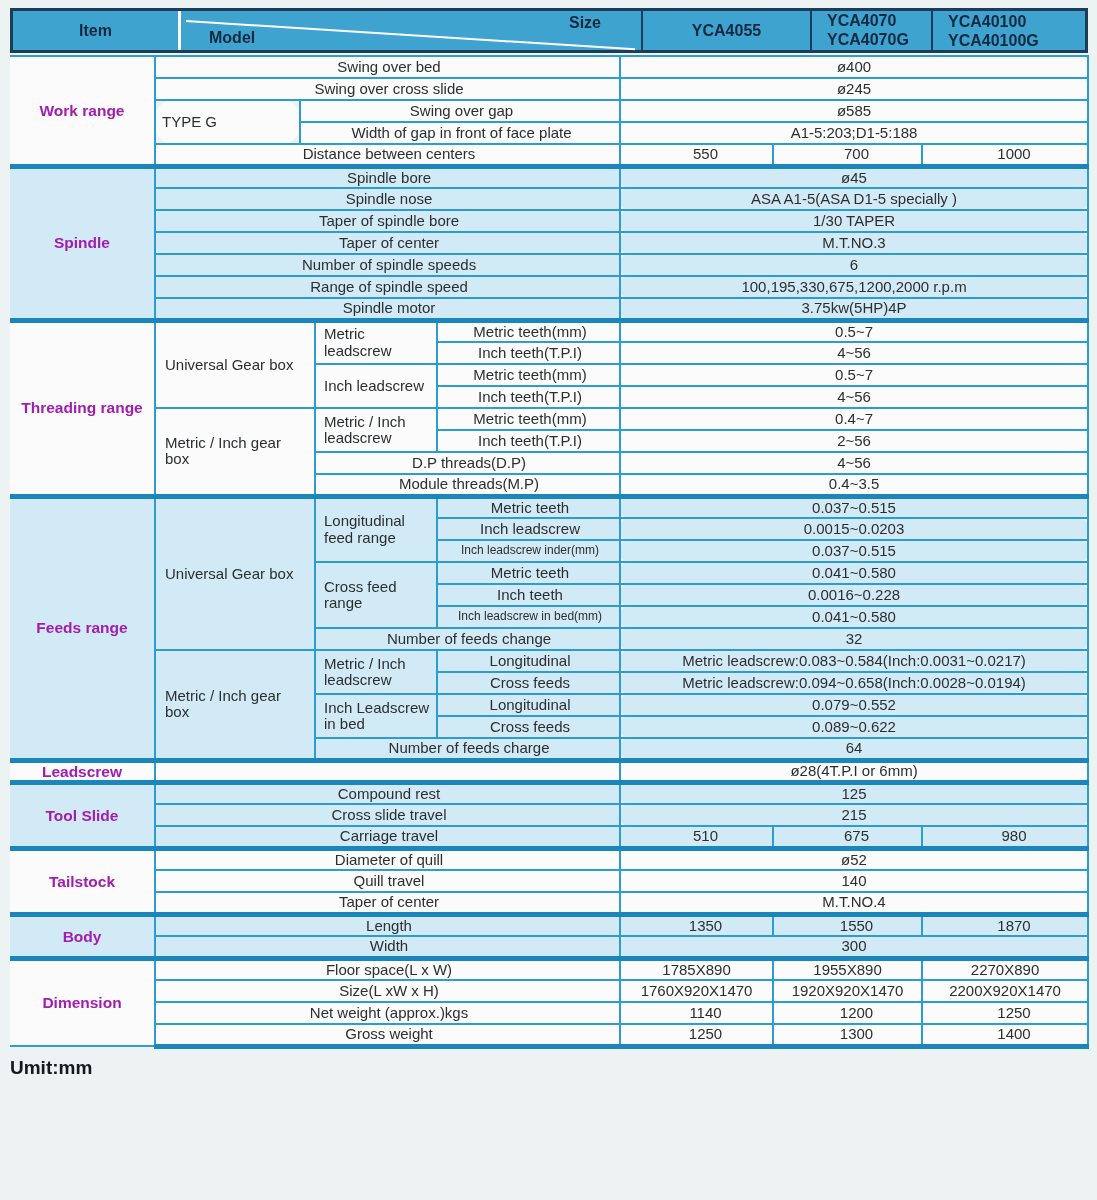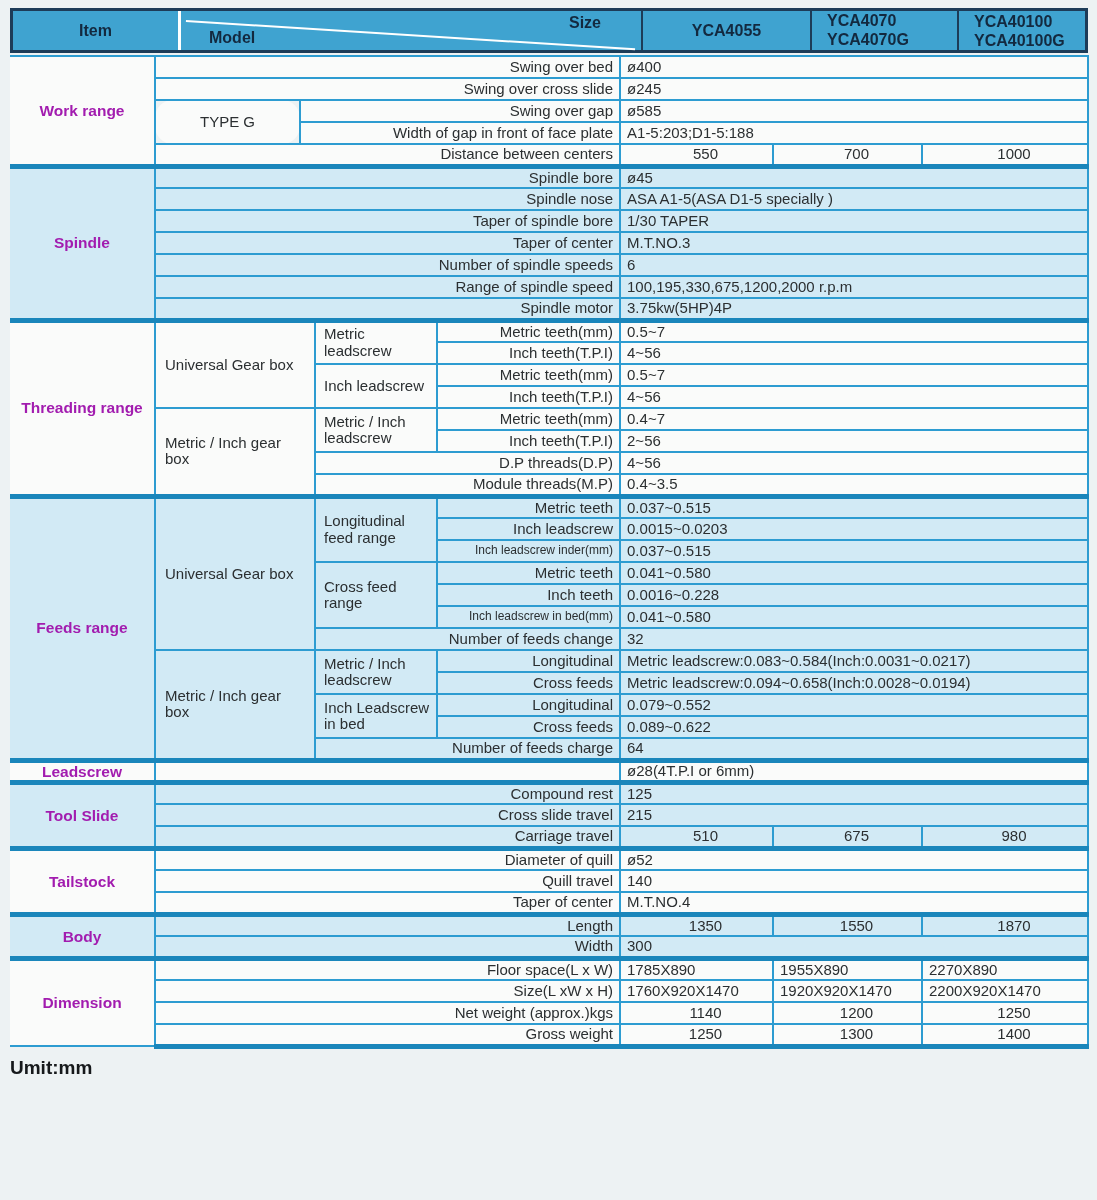--- a/index.html
+++ b/index.html
@@ -21,43 +21,43 @@
   .hdr .hcell{color:var(--header-text); font-weight:bold; font-size:16px;}
   .h-item{width:168px; border-right:3px solid #ffffff;
           display:flex; align-items:center; justify-content:center;}
   .h-diag{width:462px; position:relative; border-right:2px solid var(--header-border);}
   .h-diag .model{position:absolute; left:28px; bottom:3px;}
   .h-diag .size{position:absolute; right:40px; top:3px;}
   .diag-line{position:absolute; left:5px; top:9px; width:450px; height:2px;
              background:#ffffff; transform:rotate(3.6deg); transform-origin:0 0;}
   .h-m1{width:169px; display:flex; align-items:center; justify-content:center;
         border-right:2px solid var(--header-border);}
-  .h-m2{width:147px; padding-left:15px; display:flex; flex-direction:column;
+  .h-m2{width:121px; padding-left:15px; display:flex; flex-direction:column;
         justify-content:center; line-height:1.15; border-right:2px solid var(--header-border);}
   .h-m3{flex:1; padding-left:15px; display:flex; flex-direction:column;
         justify-content:flex-end; line-height:1.15;}
   
   table{border-collapse:collapse; table-layout:fixed; width:1078px; margin:2px 0 0 10px;}
   td{
     border:2px solid var(--grid); height:22px; font-size:15px; line-height:1.1;
     padding:0 6px; vertical-align:middle; background:var(--white-bg);
     overflow:hidden; white-space:nowrap;
   }
   tbody.band td{background:var(--band-bg);}
   tr.top td{border-top:5px solid var(--divider);margin-left:34px;}
   tr.bottom td{border-bottom:5px solid var(--divider);}
   td.item{border-left:none; font-weight:bold; text-align:center; color:#a21caf;
           font-size:15.5px; white-space:normal; padding:0 4px;}
-  td.lbl{text-align:right; padding-left:9px;}
+  td.lbl{text-align:center; padding-left:9px;}
   td.grp{text-align:left; padding-left:9px; white-space:normal;}
   td.sub{text-align:left; padding-left:8px; white-space:normal;}
-  td.val{text-align:left;}
+  td.val{text-align:center;border-radius:9px;}
   td.v3{text-align:center; padding-left:24px;}
   td.sm{font-size:12px; margin-left:26px;}
-  td.ctr{text-align:center;border-radius:18px;}
+  td.ctr{border-radius:18px;}
   
   .footer{width:1078px; margin:8px 0 0 10px; text-align:left; padding-right:6px;
           font-weight:bold; font-size:19px; color:#16191b;}
 </style>
 </head>
 <body>
 
 <div class="hdr">
   <div class="hcell h-item">Item</div>
   <div class="hcell h-diag">

